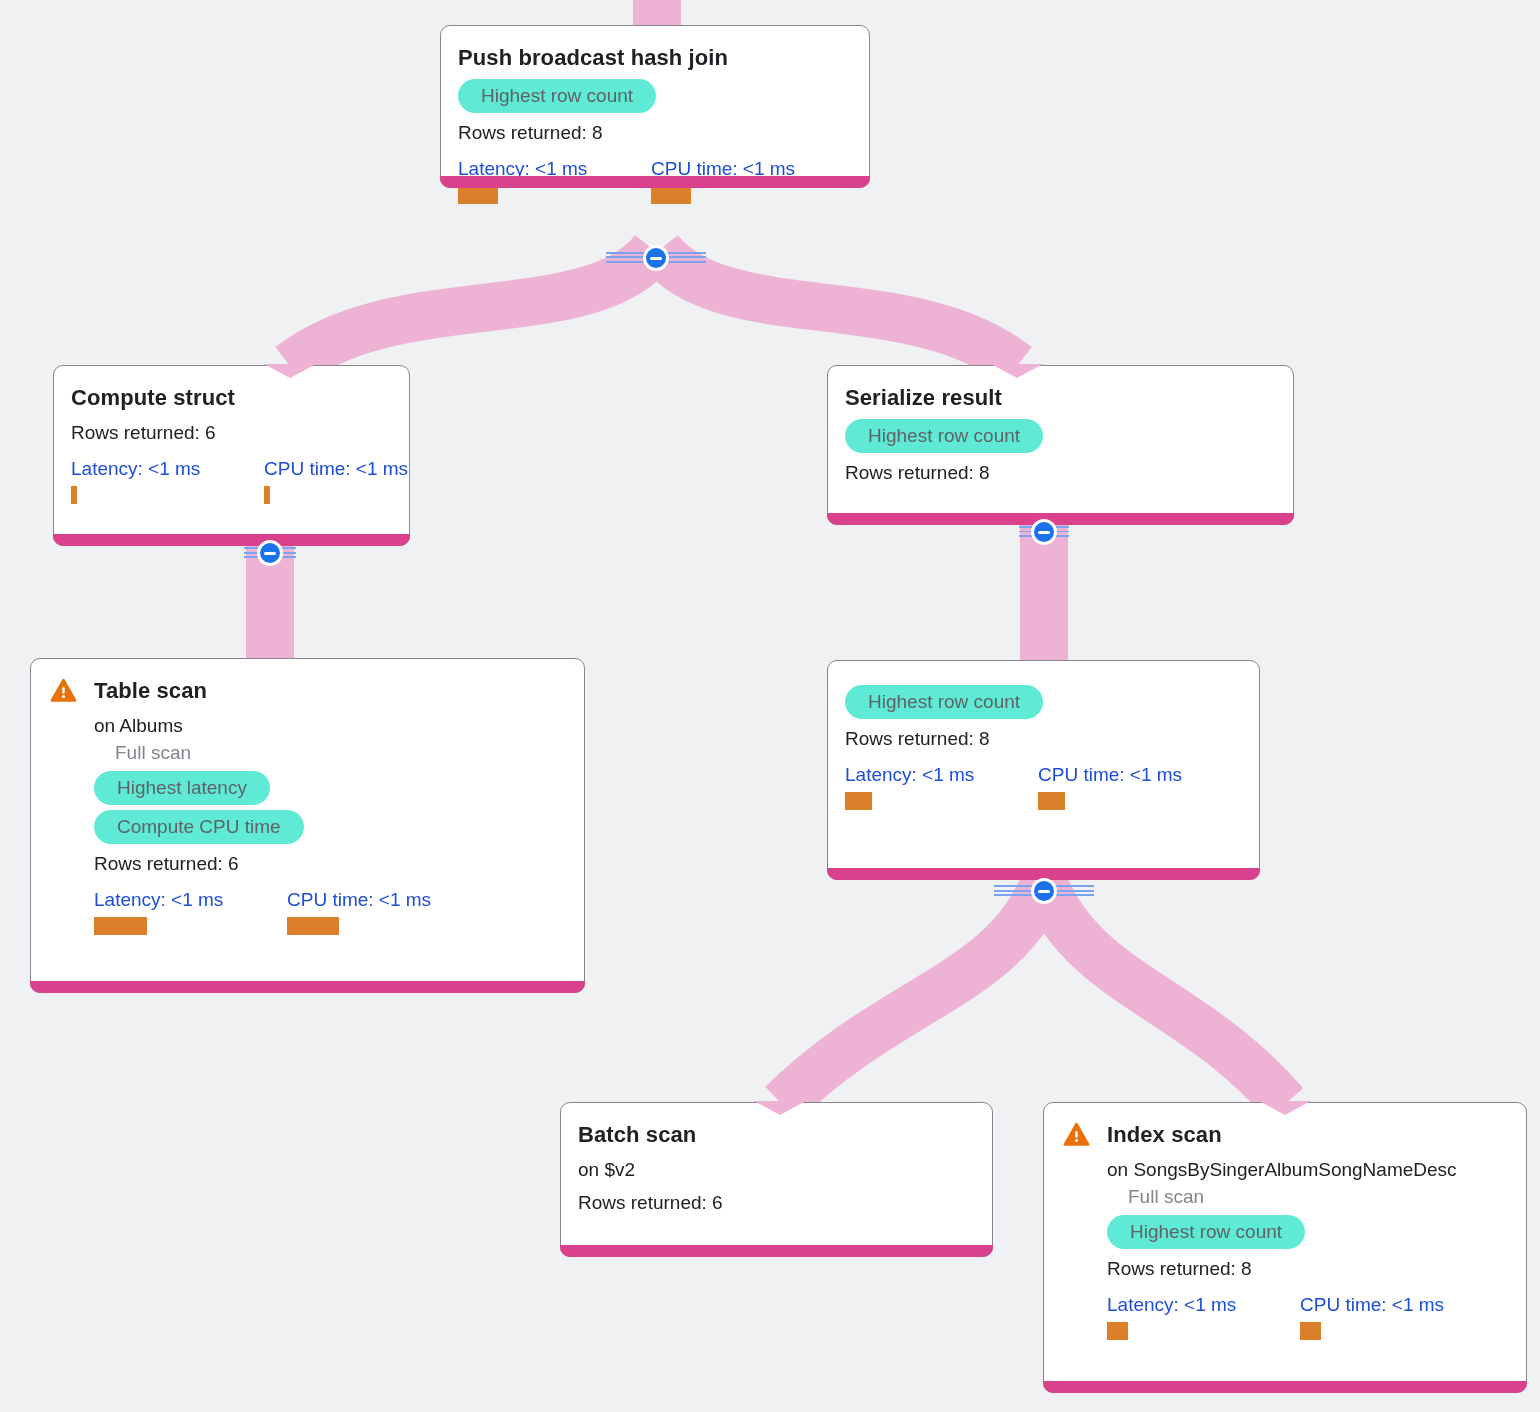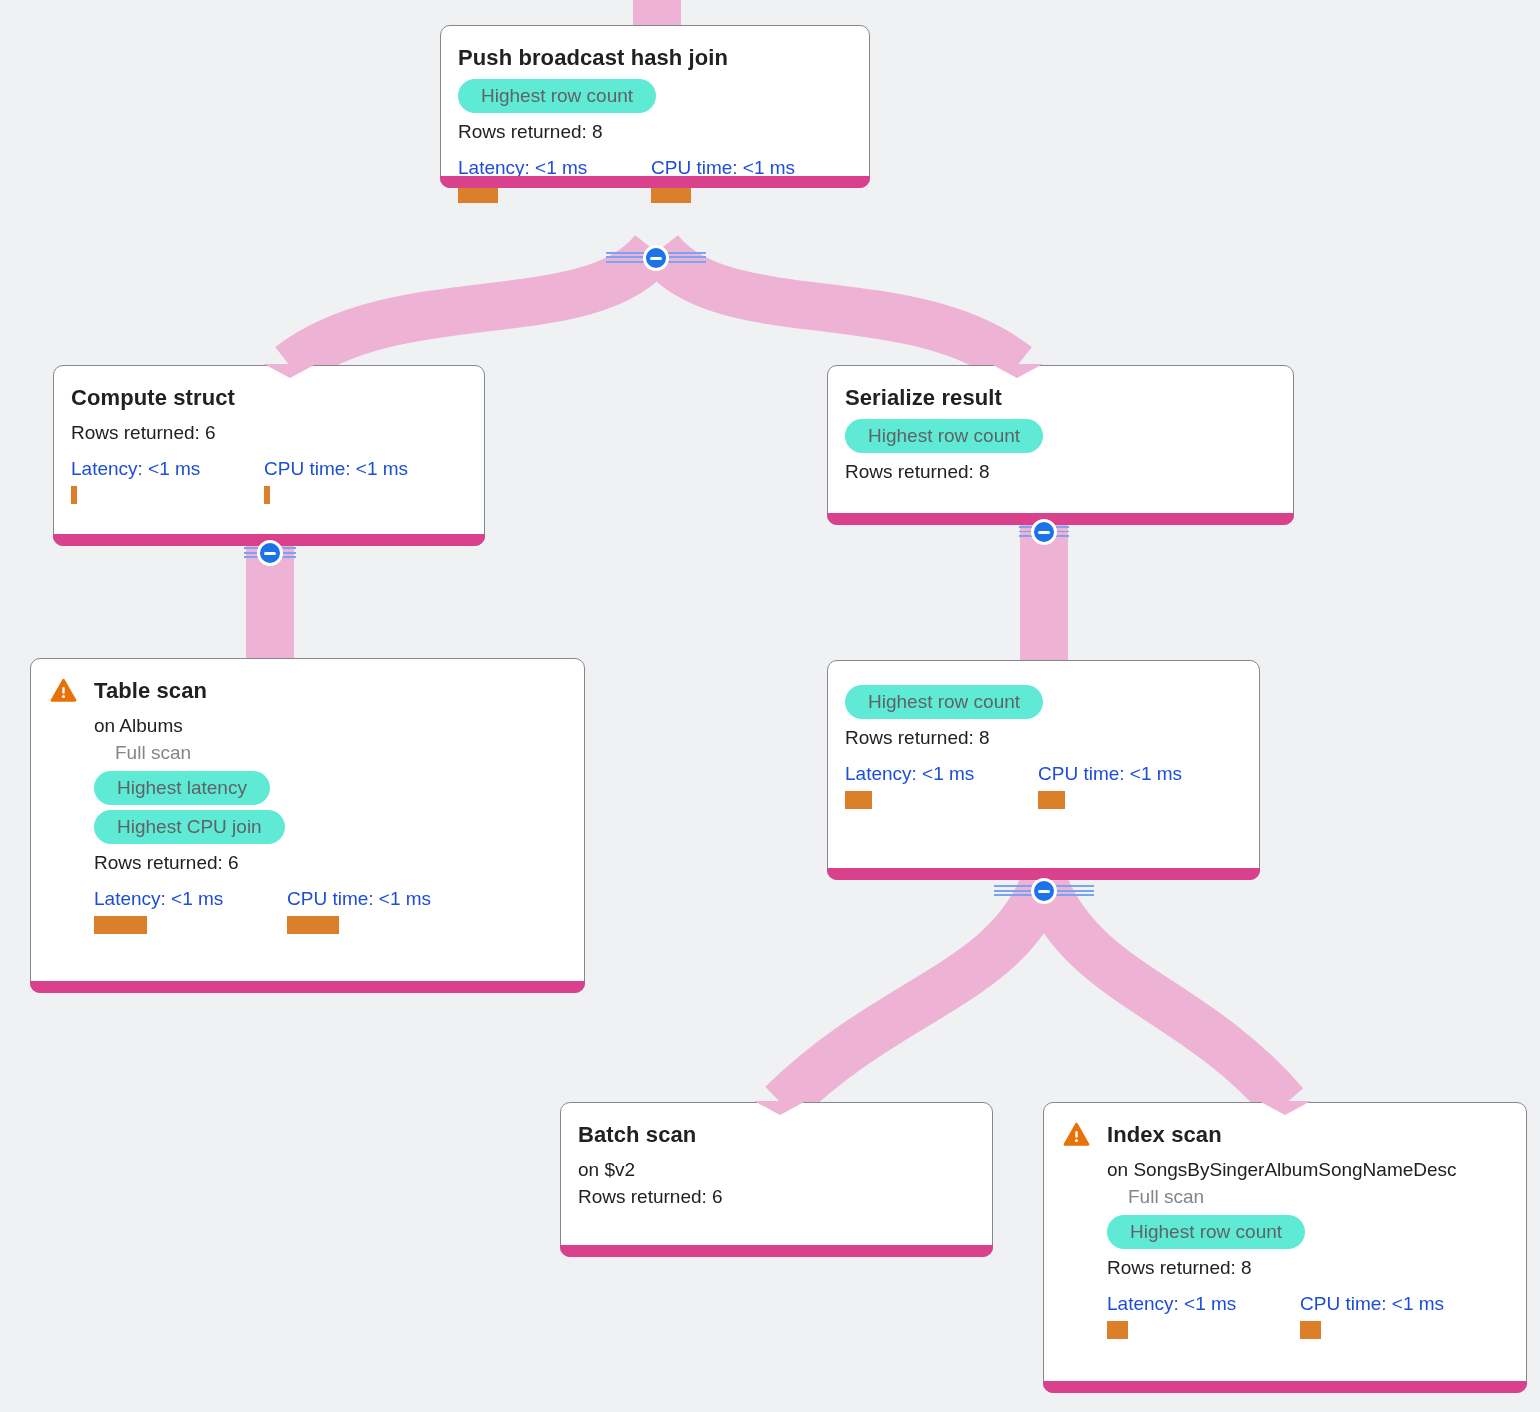--- a/index.html
+++ b/index.html
@@ -64,20 +64,21 @@
     display:inline-block;
     font-size:19px;line-height:24px;
     padding:5px 23px;
     border-radius:18px;
     background:#5eead4;
     color:#5f6368;
   }
   .rows{
     font-size:19px;line-height:27px;
     color:#202124;
+    margin-top:6px;
   }
   .metrics{display:flex;margin-top:11px;}
   .metric{width:193px;flex:0 0 auto;}
   .metric-label{
     font-size:19px;line-height:24px;
     color:#1d4ed8;
   }
   .metric-bar{
     height:18px;
     background:#db7f2b;
@@ -140,21 +141,21 @@
         </div>
         <div class="metric">
           <div class="metric-label">CPU time: &lt;1 ms</div>
           <div class="metric-bar" style="width: 40px;"></div>
         </div>
       </div>
     </div>
     <div class="card-footer"></div>
   </div>
 
-  <div class="card" style="left:53px;top:365px;width:432px;height:181px">
+  <div class="card" style="left:53px;top:365px;width:357px;height:181px">
     <div class="card-body">
       <div class="title">Compute struct</div>
       <div class="rows">Rows returned: 6</div>
       <div class="metrics">
         <div class="metric">
           <div class="metric-label">Latency: &lt;1 ms</div>
           <div class="metric-bar" style="width: 6px;"></div>
         </div>
         <div class="metric">
           <div class="metric-label">CPU time: &lt;1 ms</div>
@@ -178,21 +179,21 @@
     <svg class="warn" viewBox="0 0 24 23">
       <path d="M12 2 L22.6 20.6 H1.4 Z" fill="#e8710a" stroke="#e8710a" stroke-width="2.5" stroke-linejoin="round"></path>
       <rect x="10.9" y="8.2" width="2.2" height="6.2" rx="1.1" fill="#ffffff"></rect>
       <circle cx="12" cy="17" r="1.4" fill="#ffffff"></circle>
     </svg>
     <div class="card-body with-icon">
       <div class="title">Table scan</div>
       <div class="sub">on Albums</div>
       <div class="sub gray">Full scan</div>
       <div class="badge-row"><span class="badge">Highest latency</span></div>
-      <div class="badge-row"><span class="badge">Highest CPU join</span></div>
+      <div class="badge-row"><span class="badge">Compute CPU time</span></div>
       <div class="rows">Rows returned: 6</div>
       <div class="metrics">
         <div class="metric">
           <div class="metric-label">Latency: &lt;1 ms</div>
           <div class="metric-bar" style="width: 53px;"></div>
         </div>
         <div class="metric">
           <div class="metric-label">CPU time: &lt;1 ms</div>
           <div class="metric-bar" style="width: 52px;"></div>
         </div>

